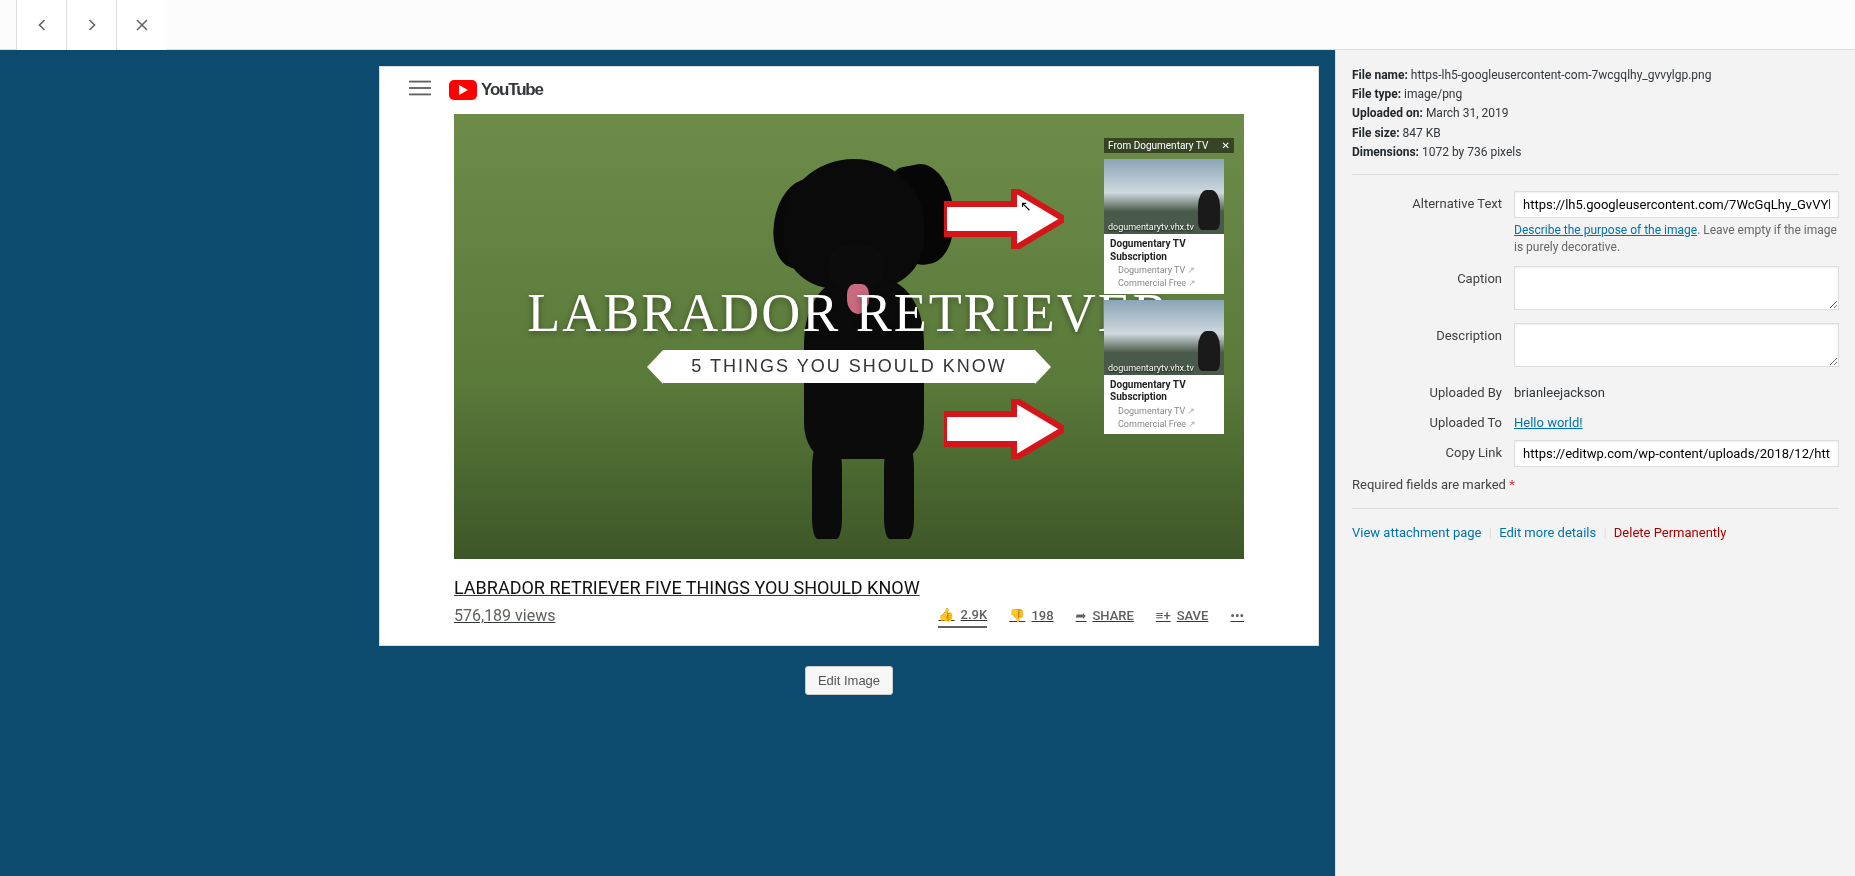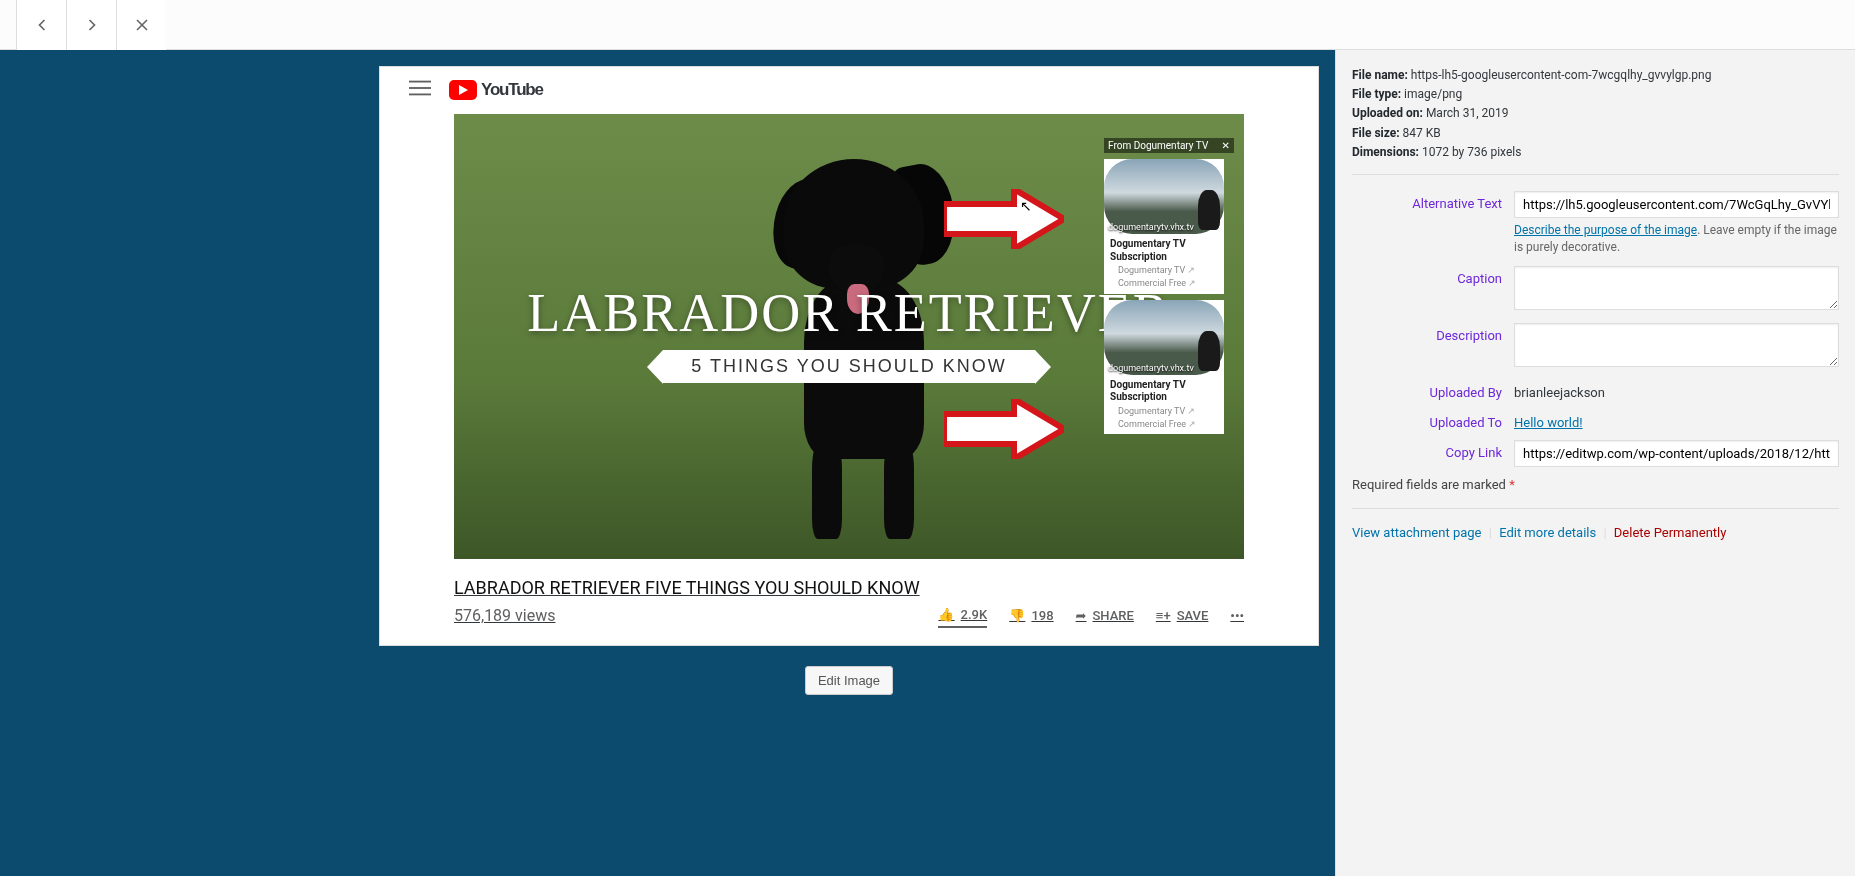--- a/index.html
+++ b/index.html
@@ -46,21 +46,21 @@
 .overlay-ribbon::before { left:-16px; border-right: 16px solid #fff; }
 .overlay-ribbon::after { right:-16px; border-left: 16px solid #fff; }
 .arrow { position:absolute; width:120px; height:60px; }
 .arrow svg { width:100%; height:100%; }
 .arrow1 { left: 490px; top: 75px; }
 .arrow2 { left: 490px; top: 285px; }
 
 .endscreen { position:absolute; right:10px; top:24px; width:130px; color:#fff; }
 .endscreen-head { display:flex; justify-content:space-between; align-items:center; font-size:10px; padding: 2px 4px; background: rgba(0,0,0,0.5); }
 .card { background:#fff; color:#333; margin-top:6px; width:120px; }
-.card-thumb { height:75px; background: linear-gradient(#8aa5b8, #cfd9df 45%, #4a5a4a 70%); position:relative;border-radius:28px; }
+.card-thumb { height:75px; background: linear-gradient(#8aa5b8, #cfd9df 45%, #4a5a4a 70%); position:relative; }
 .card-thumb::after { content:''; position:absolute; right:4px; bottom:4px; width:22px; height:40px; background:#1a1a1a; border-radius: 40% 40% 20% 20%; }
 .card-tag { position:absolute; bottom:2px; left:4px; color:#fff; font-size:9px; text-shadow:0 1px 2px #000;}
 .card-body { padding:4px 6px; font-size:10px; line-height:1.25; }
 .card-title { font-weight:700; color:#222; }
 .card-meta { color:#888; font-size:9px; margin-top:2px;padding-left:8px; }
 .ext-icon { font-size:9px; color:#aaa; margin-left:2px;}
 
 .yt-meta { width:790px; margin: 18px auto 0; padding-bottom: 20px; text-decoration: underline; }
 .yt-video-title { font-size:18px; font-weight:400; color:#111; }
 .yt-views-row { display:flex; justify-content:space-between; align-items:center; margin-top:8px; color:#606060; }
@@ -70,21 +70,21 @@
 .yt-action.active { border-bottom: 2px solid #606060; padding-bottom: 4px; margin-bottom:-4px; }
 
 .edit-image-wrap { width: 100%; text-align:center; margin: 20px 0 16px 0; }
 .edit-image-btn { display:inline-block; padding: 6px 12px; border: 1px solid #ccc; background:#f7f7f7; border-radius:3px; font-size:13px; cursor:pointer; color:#555; }
 
 .details-list { font-size: 12px; line-height: 1.6; margin-bottom: 12px; }
 .details-list strong { color:#23282d; }
 .divider { border-top: 1px solid #ddd; margin: 8px 0 16px 0; }
 
 .setting { display:flex; margin-bottom: 10px; align-items:flex-start; }
-.setting .label { width: 162px; text-align:right; padding-right: 12px; padding-top:5px; color:#6d28d9; font-size:13px; }
+.setting .label { width: 162px; text-align:right; padding-right: 12px; padding-top:5px; color:#404040; font-size:13px; }
 .setting .value { flex:1; font-size:13px; }
 .setting input[type=text], .setting textarea { width:100%; border:1px solid #ddd; background:#fff; padding:5px 8px; font-size:13px; border-radius:0; box-shadow: inset 0 1px 2px rgba(0,0,0,.07); font-family: inherit; }
 .setting textarea { height: 44px; resize: vertical; }
 .hint { font-size: 12px; color:#666; margin-top:4px; line-height:1.4; }
 .hint a { color:#0073aa; text-decoration:underline; }
 .link { color:#0073aa; text-decoration:underline; cursor:pointer; }
 
 .optimize-btn { background:#0085ba; border:1px solid #006799; color:#fff; padding: 6px 14px; border-radius:3px; font-size:13px; cursor:pointer; }
 .required-note { font-size:13px; color:#444; margin: 8px 0 16px 0; }
 .required-note .star { color:#d33; }

